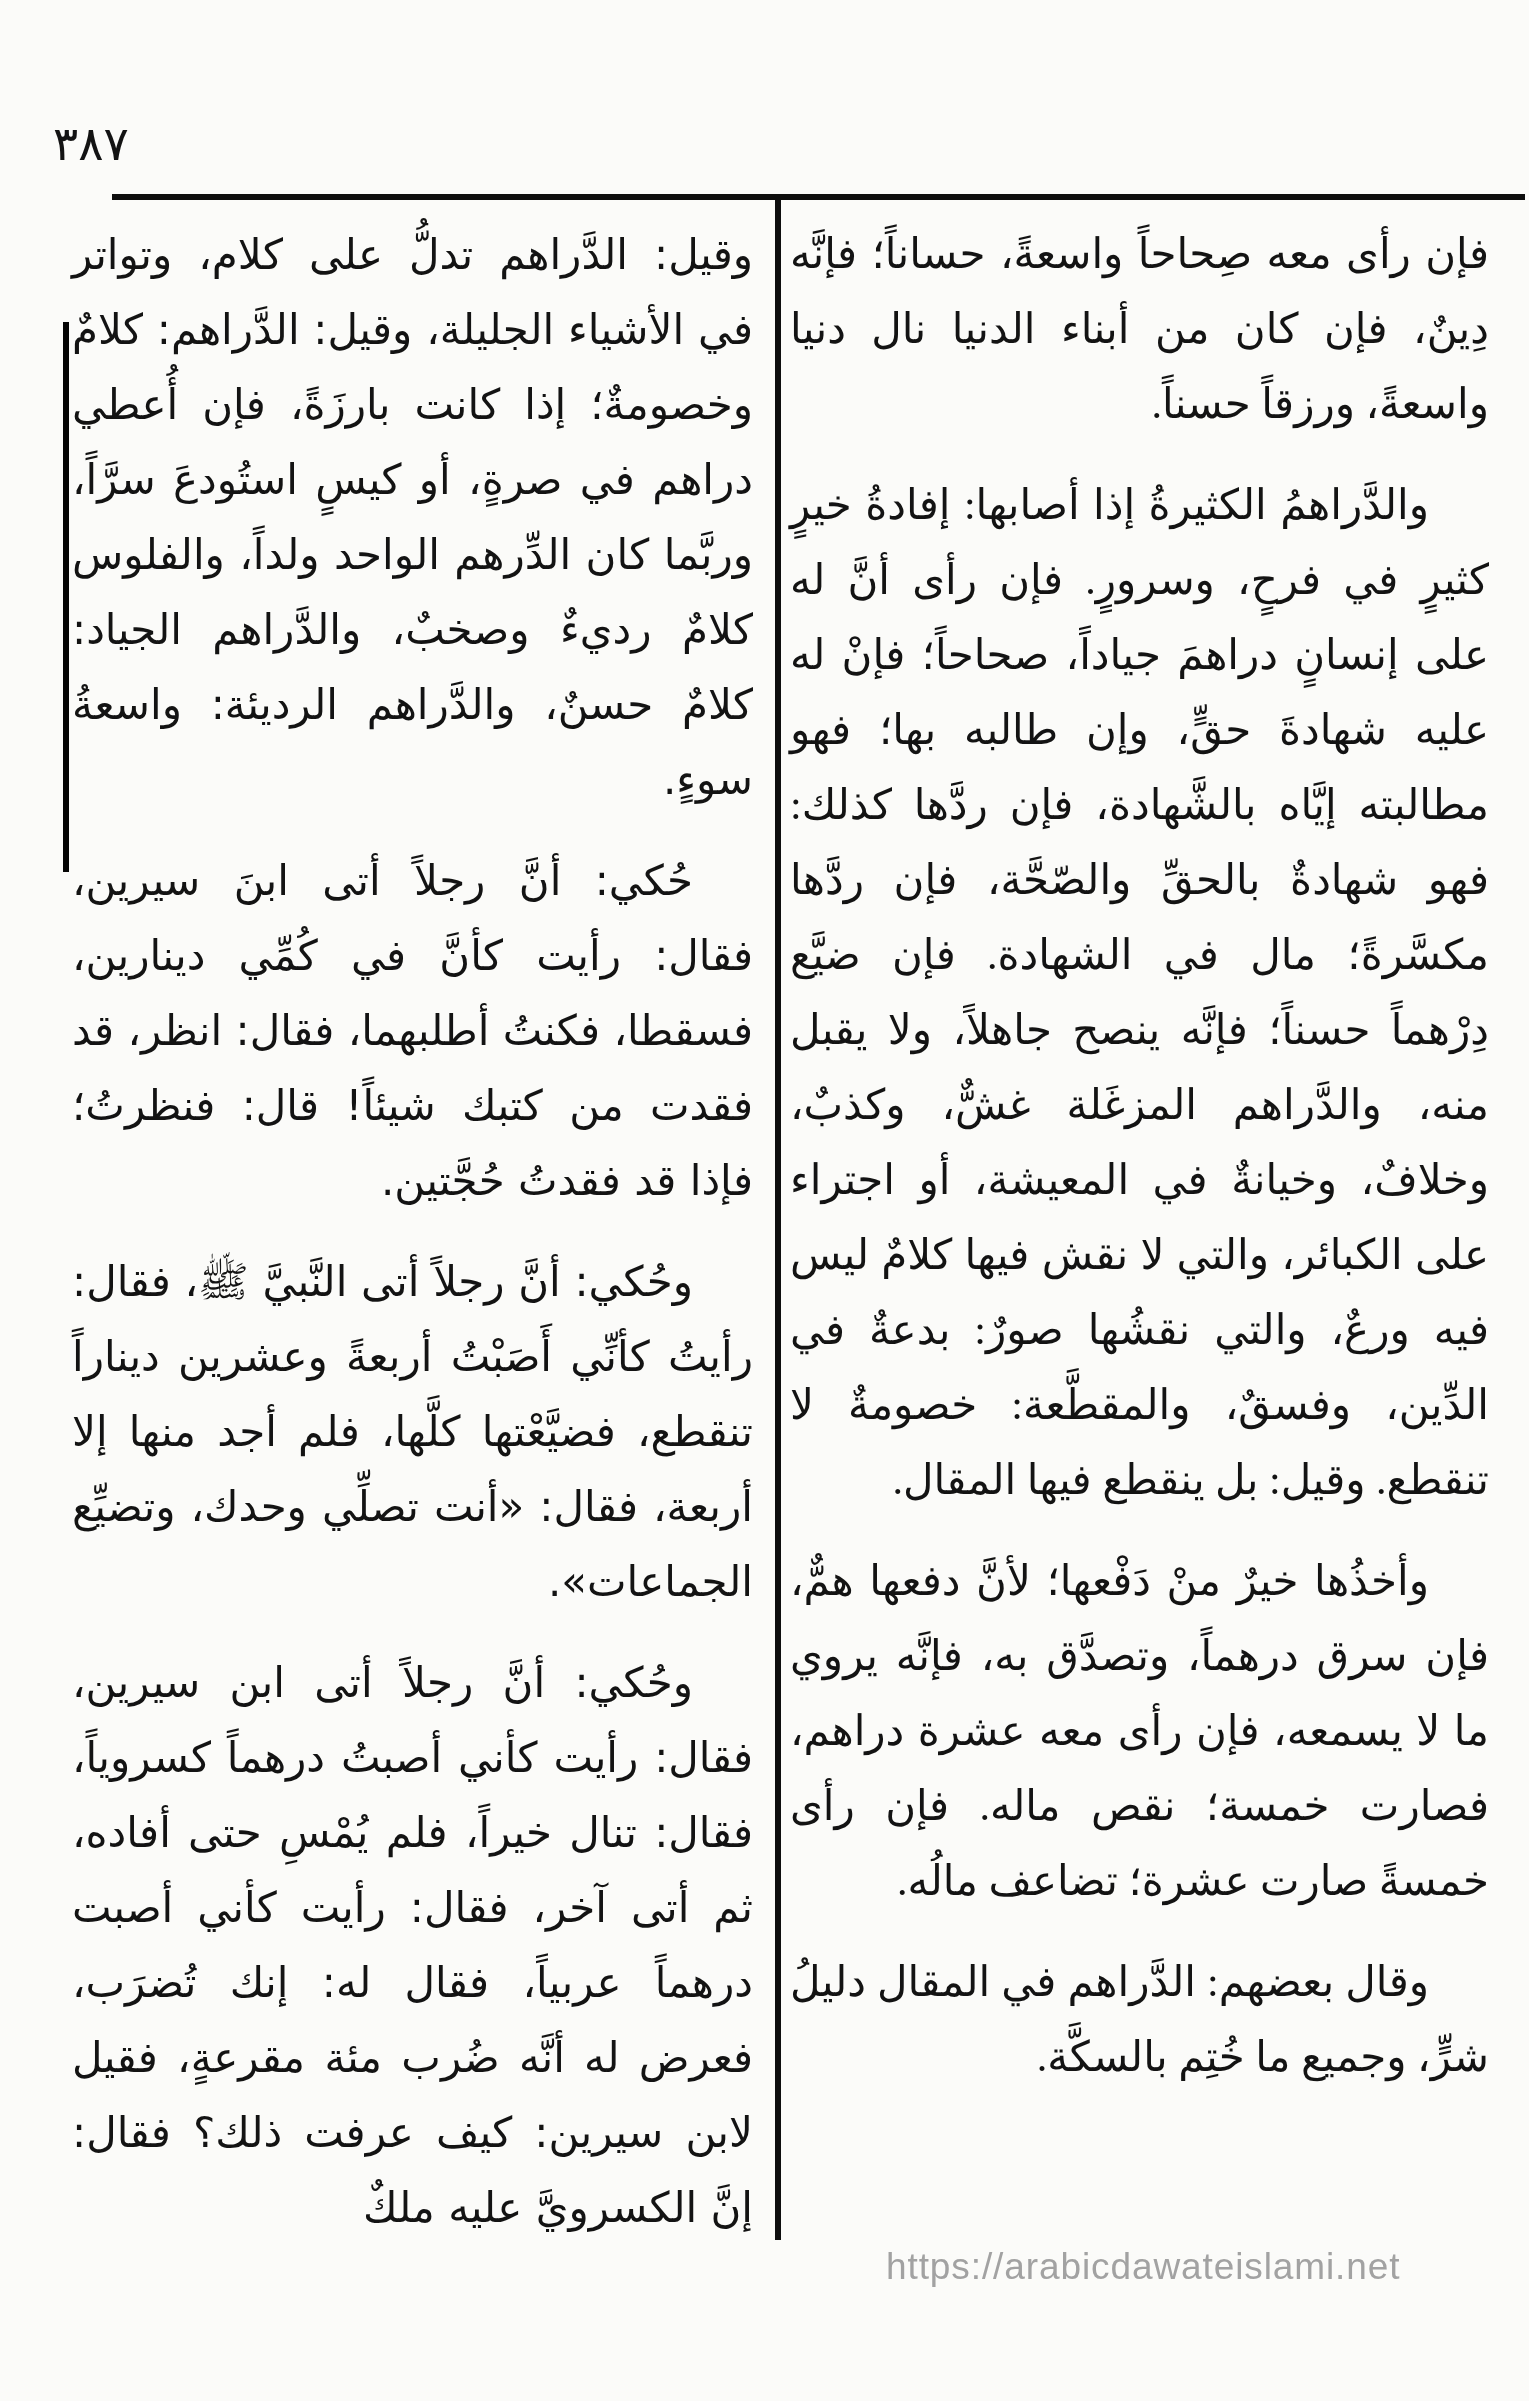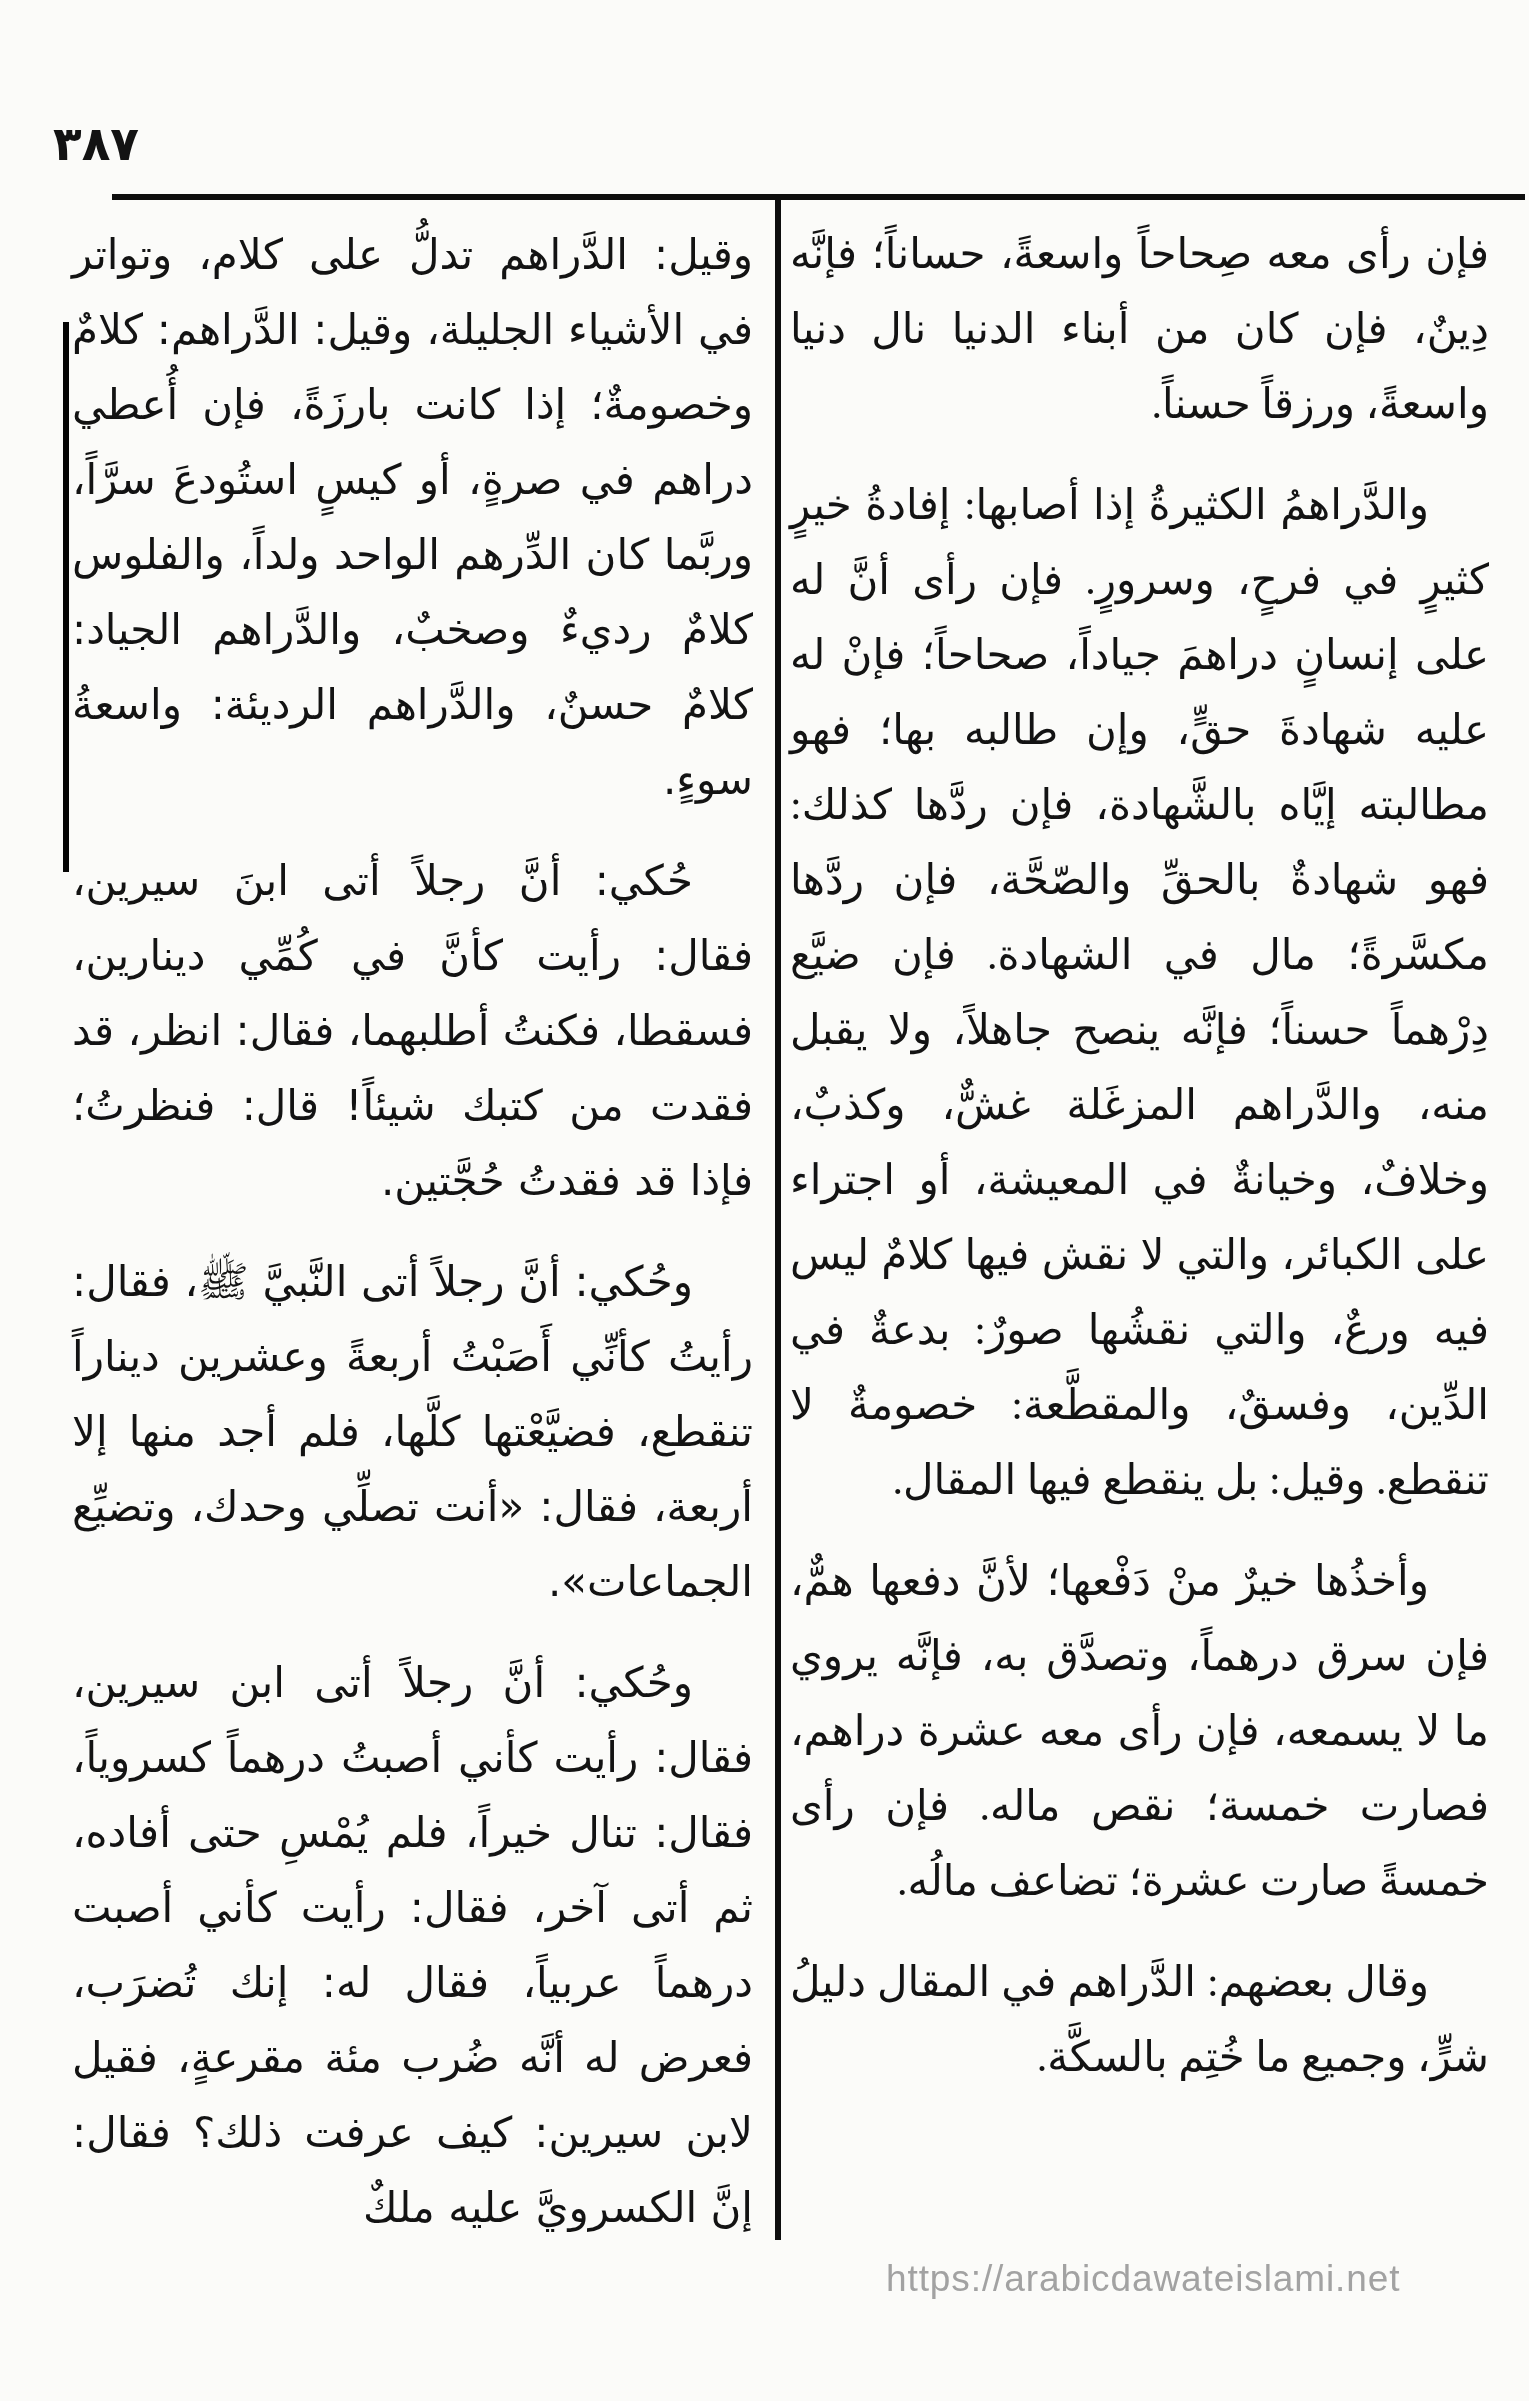--- a/index.html
+++ b/index.html
@@ -13,21 +13,21 @@
     color: #131313;
   }
   .page { position: absolute; inset: 0; }
 
   
   .page-number {
     position: absolute;
     top: 116px;
     left: 53px;
     font-size: 47px;
-    font-weight: bold;
+    font-weight: normal;
     letter-spacing: 1.8px;
   }
   .chapter-title {
     position: absolute;
     top: 107px;
     right: 77px;
     font-size: 51px;
     font-weight: bold;
     direction: rtl;
   }
@@ -77,21 +77,20 @@
   
   .watermark {
     position: absolute;
     top: 2246px;
     left: 886px;
     font-family: "Liberation Sans", sans-serif;
     font-size: 37px;
     color: #a2a2a2;
     letter-spacing: 0.9px;
     direction: ltr;
-    margin-top: 12px;
   }
 </style>
 </head>
 <body>
 
 <div class="page">
 
   <div class="page-number">٣٨٧</div>
 
 

